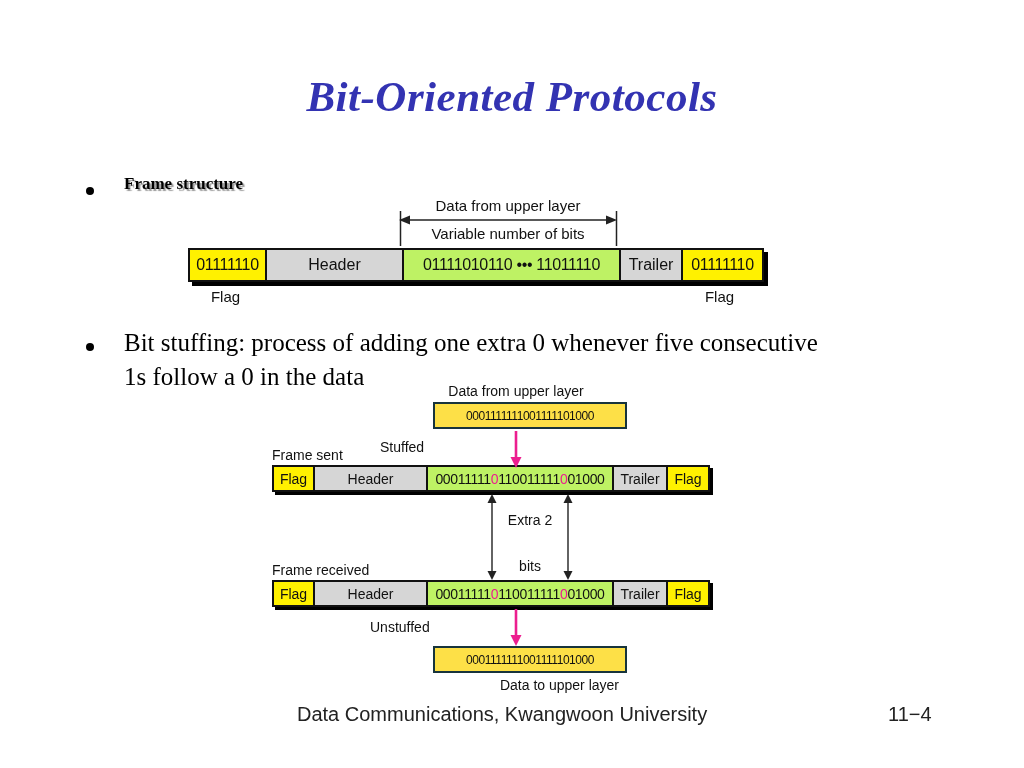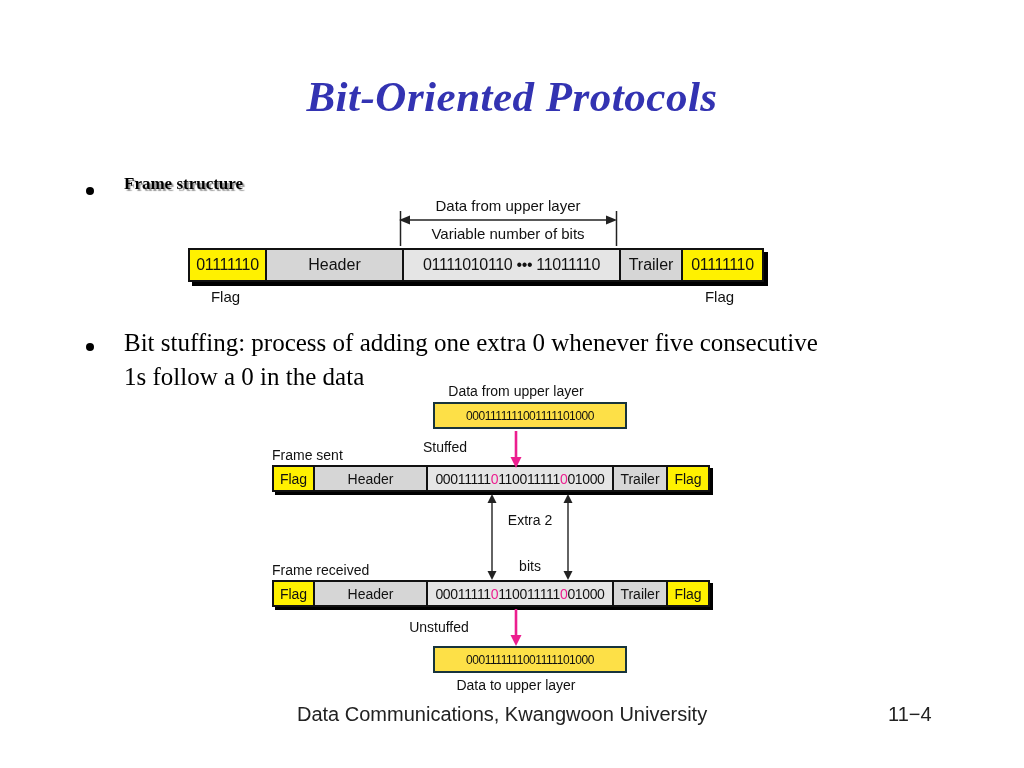--- a/index.html
+++ b/index.html
@@ -15,35 +15,35 @@
   
   .bullet-dot{width:8px;height:8px;border-radius:50%;background:#000;}
   #bullet1-text{left:124px;top:174px;font-family:"Liberation Serif",serif;
       font-size:17px;font-weight:bold;color:#000;text-shadow:2px 2px 1px #9a9a9a;}
   .body-line{left:124px;font-family:"Liberation Serif",serif;font-size:25px;color:#000;}
 
   
   .lbl{font-size:15px;color:#111;}
   .lbl-sm{font-size:14px;color:#111;}
   .ctr{text-align:center;}
-  .rgt{text-align:center;}
+  .rgt{text-align:left;}
 
   
   .frame-row{display:flex;box-sizing:border-box;border:2px solid #111;background:#fff;}
   .frame-row .cell{box-sizing:border-box;display:flex;align-items:center;
        justify-content:center;white-space:nowrap;overflow:hidden;}
   .frame-row .cell + .cell{border-left:2px solid #111;}
   #frame1{left:188px;top:248px;width:576px;height:34px;box-shadow:4px 4px 0 #000;}
   #frame1 .cell{font-size:16px;}
   .row2{left:272px;width:438px;height:27px;box-shadow:3px 3px 0 #000;}
   .row2 .cell{font-size:14px;}
   .bits{letter-spacing:-0.35px;}
   .fill-flag{background:#FFF100;}
   .fill-gray{background:#D6D6D6;}
-  .fill-data{background:#e5e5e5;}
+  .fill-data{background:#bef264;}
 
   
   .data-box{left:433px;width:194px;height:27px;box-sizing:border-box;
       border:2px solid #17343c;background:#fde047;display:flex;align-items:center;
       justify-content:center;font-size:12px;letter-spacing:-0.45px;white-space:nowrap;}
 
   #svg-overlay{left:0;top:0;z-index:6;pointer-events:none;}
 
   
   .footer-text{top:703px;font-size:20px;color:#222;}
@@ -112,21 +112,21 @@
       <span>01000</span>
     </div>
   <div class="cell fill-gray" style="width:54px;">Trailer</div>
   <div class="cell fill-flag" style="width:42px;">Flag</div>
 </div>
 
 <div class="abs lbl-sm rgt" style="left:370px;top:619px;width:138px;">Unstuffed</div>
 
 <div class="abs data-box" style="top:646px;">0001111111001111101000</div>
 
-<div class="abs lbl-sm ctr" style="left:413px;top:677px;width:206px;">Data to upper layer</div>
+<div class="abs lbl-sm ctr" style="left:413px;top:677px;width:206px;text-align:right;">Data to upper layer</div>
 
 <div class="abs footer-text" style="left:297px;">Data Communications, Kwangwoon University</div>
 <div class="abs footer-text" style="left:888px;">11−4</div>
 
 <svg id="svg-overlay" class="abs" width="1024" height="768">
 
   <g stroke="#222" stroke-width="1.5" fill="#222">
     <line x1="407" y1="220" x2="609" y2="220"></line>
     <polygon points="399,220 410,215.5 410,224.5" stroke="none"></polygon>
     <polygon points="617,220 606,215.5 606,224.5" stroke="none"></polygon>

